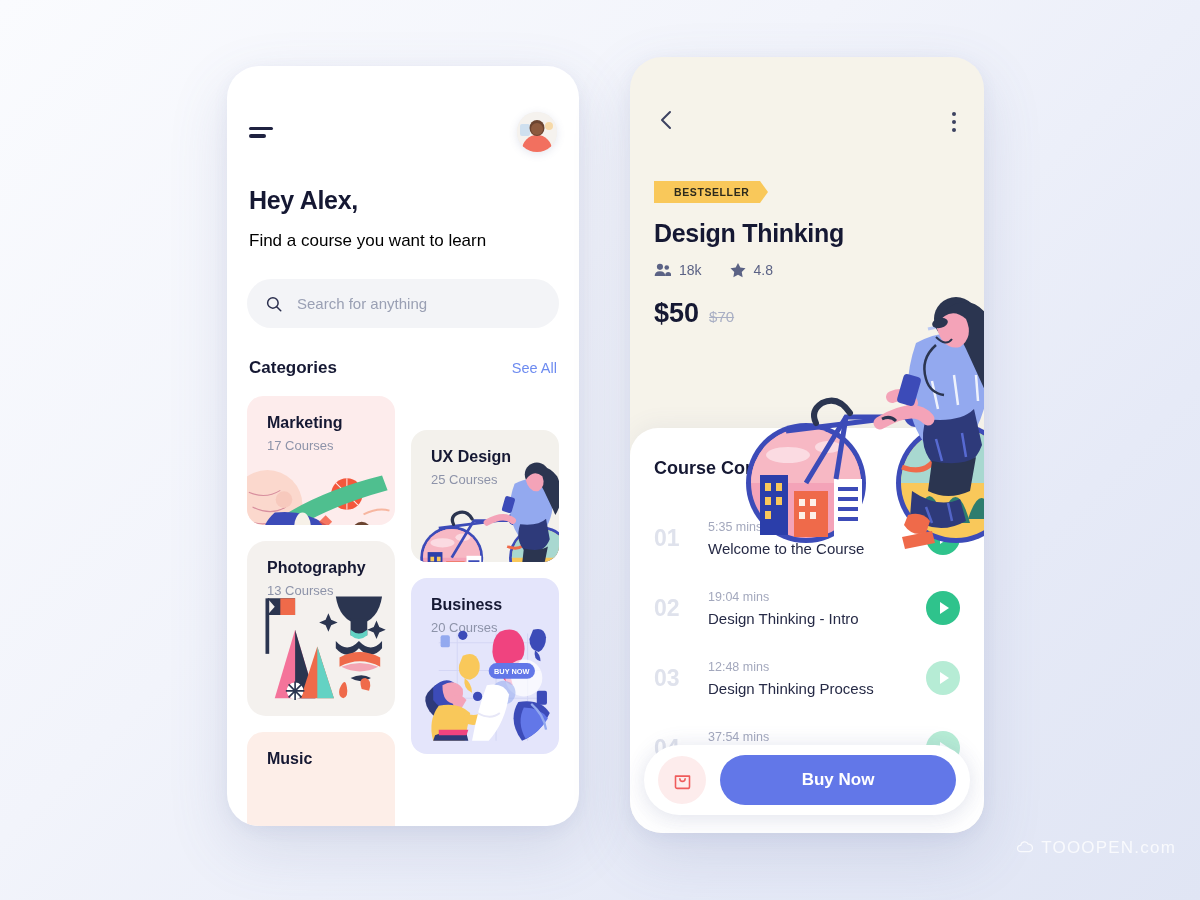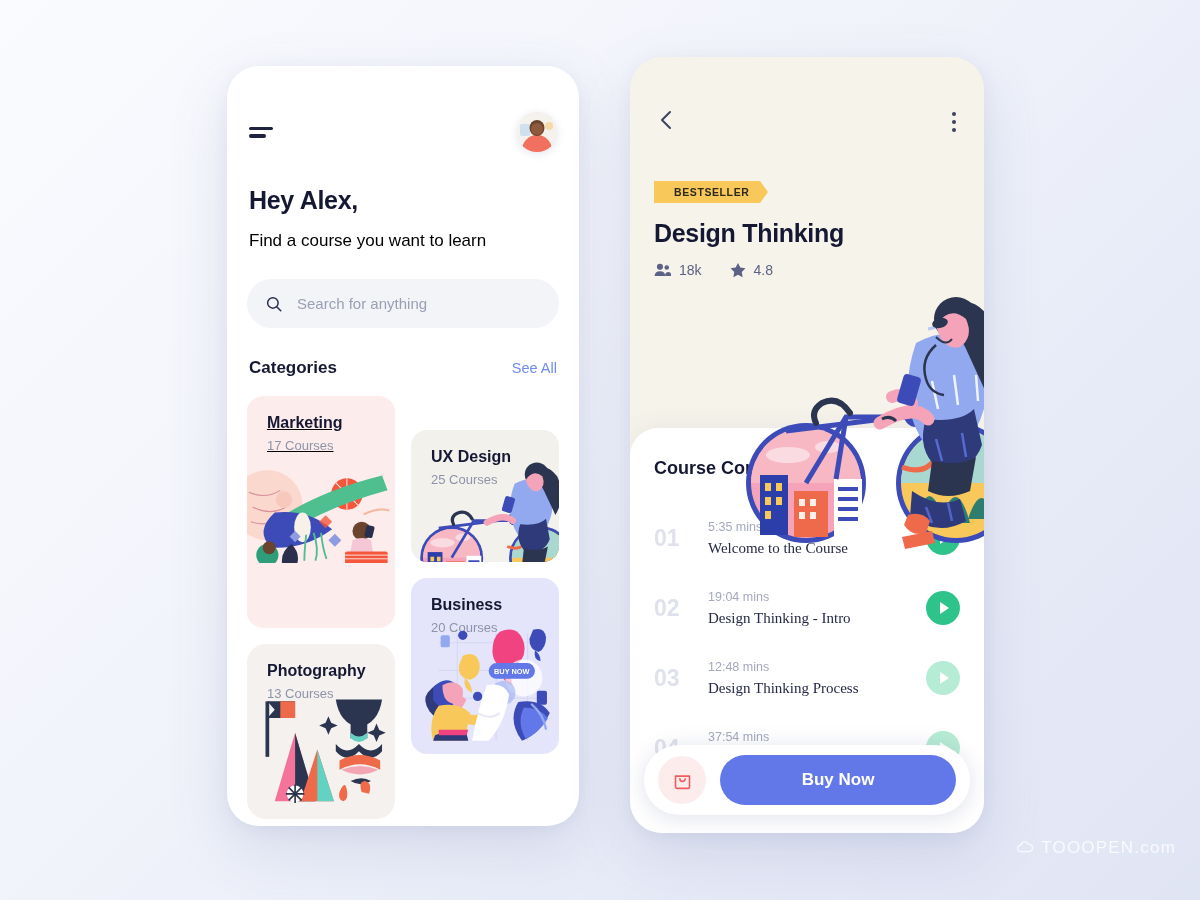--- a/index.html
+++ b/index.html
@@ -115,21 +115,21 @@
   .cat-col.right { padding-top: 34px; }
 
   .cat-card {
     border-radius: 16px; overflow: hidden; position: relative;
     padding: 18px 0 0 20px; cursor: pointer;
   }
   .cat-card .cname { font-size: 16px; font-weight: bold; color: #151833; }
   .cat-card .ccount { font-size: 13px; color: #8d93a9; margin-top: 6px; }
   .cat-art { position: absolute; inset: 0; pointer-events: none; }
 
-  .card-marketing  { background: #fdecec; height: 232px; text-decoration: underline; }
+  .card-marketing  { background: #fdecec; height: 129px; }
   .card-uxdesign   { background: #f3f1ec; height: 132px; }
   .card-photo      { background: #f4f1ee; height: 175px; border-radius: 19px; }
   .card-business   { background: #e4e5fb; height: 176px; }
   .card-music      { background: #fdeee8; height: 120px; }
 
   
   .r-topbar {
     display: flex; align-items: center; justify-content: space-between;
     padding: 48px 24px 0 24px; position: relative; z-index: 5;
   }
@@ -173,21 +173,21 @@
   .sheet-title { font-size: 18px; font-weight: bold; color: #151833; }
 
   .lessons { margin-top: 24px; }
   .lesson {
     display: flex; align-items: center; gap: 16px;
     padding: 8px 0 8px 0; height: 70px; cursor: pointer;
   }
   .l-num { font-size: 23px; font-weight: bold; color: #dfe2ec; width: 38px; flex: none; }
   .l-body { flex: 1; }
   .l-time { font-size: 12.5px; color: #a3a8bd; }
-  .l-name { font-size: 15px; color: #262a46; margin-top: 6px; font-weight: 500; font-family: Liberation Serif, serif; }
+  .l-name { font-size: 15px; color: #262a46; margin-top: 6px; font-weight: 500; }
   .play {
     width: 34px; height: 34px; border-radius: 50%; flex: none;
     display: flex; align-items: center; justify-content: center;
   }
   .play.active { background: #2fc38c; }
   .play.muted  { background: #b6ecd5; }
   .play .tri {
     width: 0; height: 0; margin-left: 3px;
     border-top: 6px solid transparent; border-bottom: 6px solid transparent;
     border-left: 9px solid #ffffff;
@@ -484,20 +484,24 @@
           </svg>
           <span>18k</span>
         </div>
         <div class="stat">
           <svg width="16" height="16" viewBox="0 0 20 19">
             <path d="M10 0.6 l2.9 5.9 l6.5 0.95 l-4.7 4.6 l1.1 6.5 l-5.8 -3.05 l-5.8 3.05 l1.1 -6.5 l-4.7 -4.6 l6.5 -0.95z" fill="#5b6285"></path>
           </svg>
           <span>4.8</span>
         </div>
       </div>
+      <div class="prices">
+        <span class="price-now">$50</span>
+        <span class="price-old">$70</span>
+      </div>
     </div>
   </div>
 
   <div class="sheet">
     <div class="sheet-title">Course Content</div>
 
     <div class="lessons">
       <div class="lesson">
         <div class="l-num">01</div>
         <div class="l-body">

